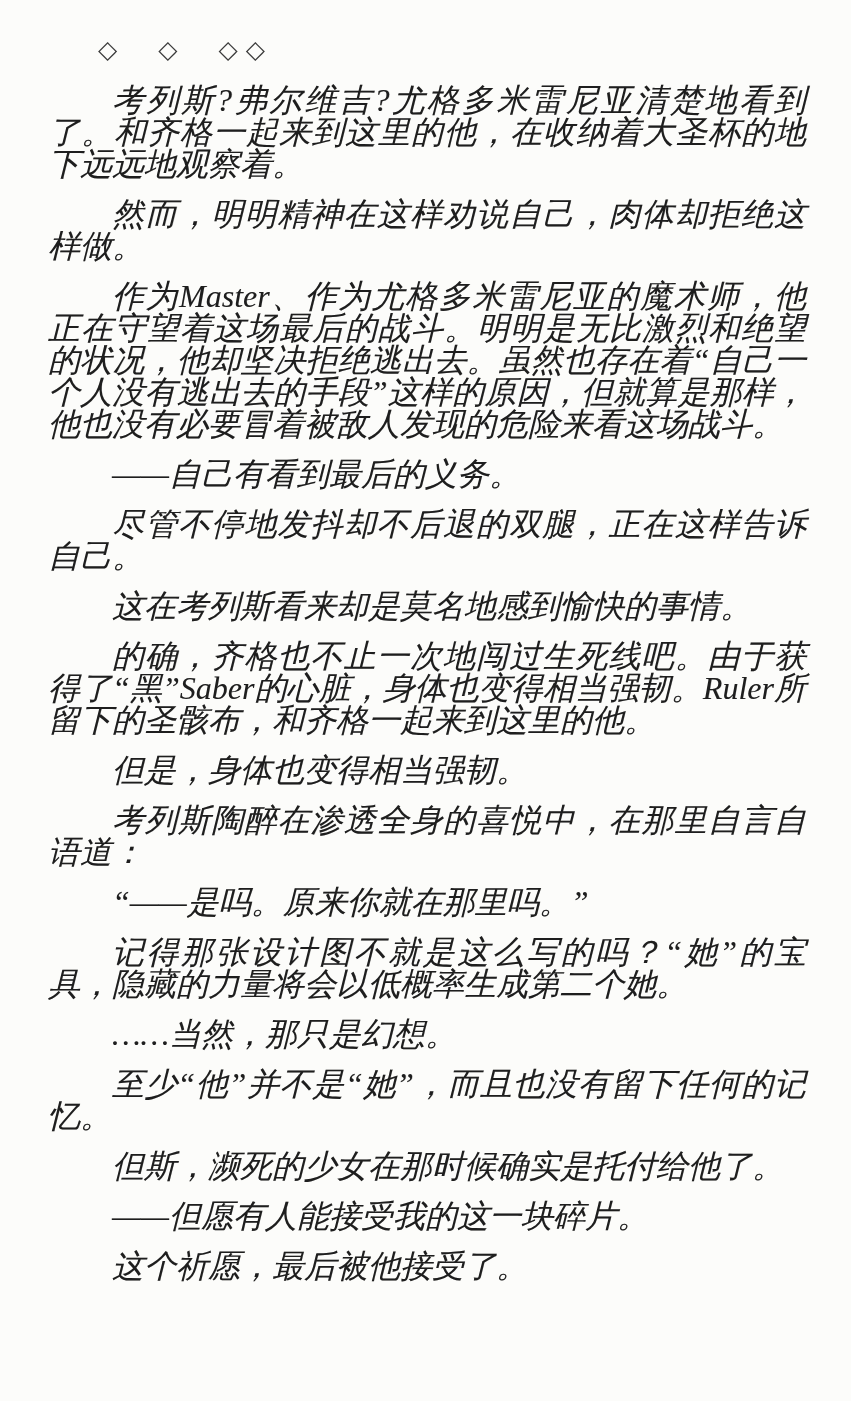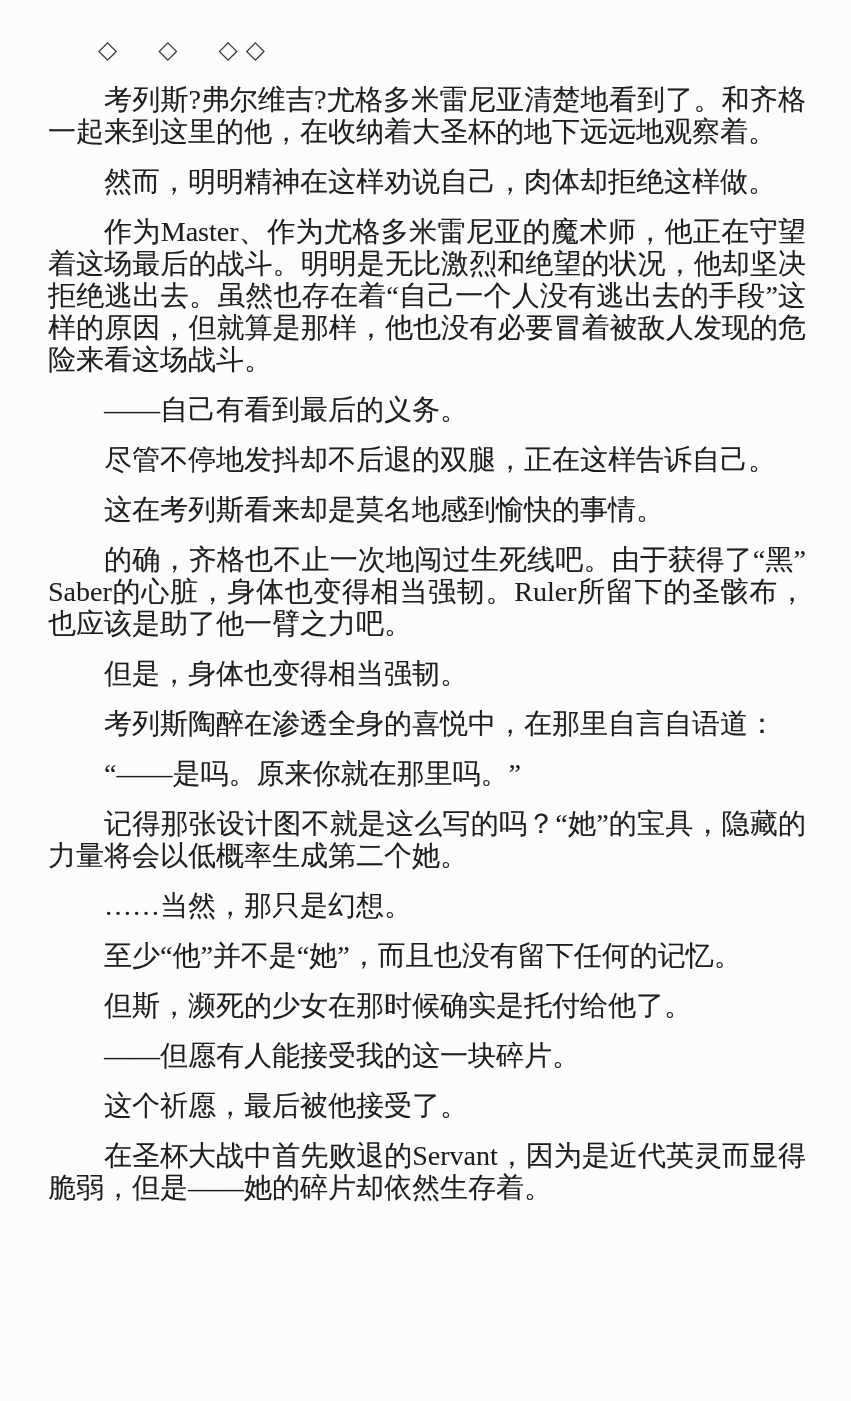--- a/index.html
+++ b/index.html
@@ -24,43 +24,43 @@
   .separator {
     margin: 0 0 18px 0;
     font-size: 25px;
     line-height: 32px;
     text-indent: 2em;
     letter-spacing: 8px;
     color: #3c3c3c;
   }
   .para {
     margin: 16px 0 18px 0;
-    font-size: 28px;
+    font-size: 32px;
     line-height: 32px;
     text-indent: 2em;
     text-align: justify;
     text-shadow: 0.3px 0.3px 0.5px rgba(20,20,20,0.28);
     word-break: break-all;
+    font-style: italic;
   }
 </style>
 </head>
 <body>
 
 <div class="page">
   <p class="separator">◇　◇　◇◇</p>
   <p class="para">考列斯?弗尔维吉?尤格多米雷尼亚清楚地看到了。和齐格一起来到这里的他，在收纳着大圣杯的地下远远地观察着。</p>
   <p class="para">然而，明明精神在这样劝说自己，肉体却拒绝这样做。</p>
   <p class="para">作为Master、作为尤格多米雷尼亚的魔术师，他正在守望着这场最后的战斗。明明是无比激烈和绝望的状况，他却坚决拒绝逃出去。虽然也存在着“自己一个人没有逃出去的手段”这样的原因，但就算是那样，他也没有必要冒着被敌人发现的危险来看这场战斗。</p>
   <p class="para">——自己有看到最后的义务。</p>
   <p class="para">尽管不停地发抖却不后退的双腿，正在这样告诉自己。</p>
   <p class="para">这在考列斯看来却是莫名地感到愉快的事情。</p>
-  <p class="para">的确，齐格也不止一次地闯过生死线吧。由于获得了“黑”Saber的心脏，身体也变得相当强韧。Ruler所留下的圣骸布，也应该是助了他一臂之力吧。</p>
+  <p class="para">的确，齐格也不止一次地闯过生死线吧。由于获得了“黑”Saber的心脏，身体也变得相当强韧。Ruler所留下的圣骸布，和齐格一起来到这里的他。</p>
   <p class="para">但是，身体也变得相当强韧。</p>
   <p class="para">考列斯陶醉在渗透全身的喜悦中，在那里自言自语道：</p>
   <p class="para">“——是吗。原来你就在那里吗。”</p>
   <p class="para">记得那张设计图不就是这么写的吗？“她”的宝具，隐藏的力量将会以低概率生成第二个她。</p>
   <p class="para">……当然，那只是幻想。</p>
   <p class="para">至少“他”并不是“她”，而且也没有留下任何的记忆。</p>
   <p class="para">但斯，濒死的少女在那时候确实是托付给他了。</p>
   <p class="para">——但愿有人能接受我的这一块碎片。</p>
   <p class="para">这个祈愿，最后被他接受了。</p>
-  <p class="para">在圣杯大战中首先败退的Servant，因为是近代英灵而显得脆弱，但是——她的碎片却依然生存着。</p>
 </div>
 
 </body></html>

